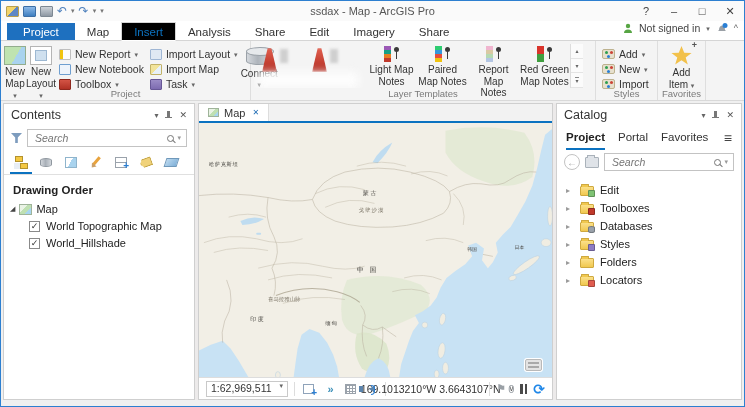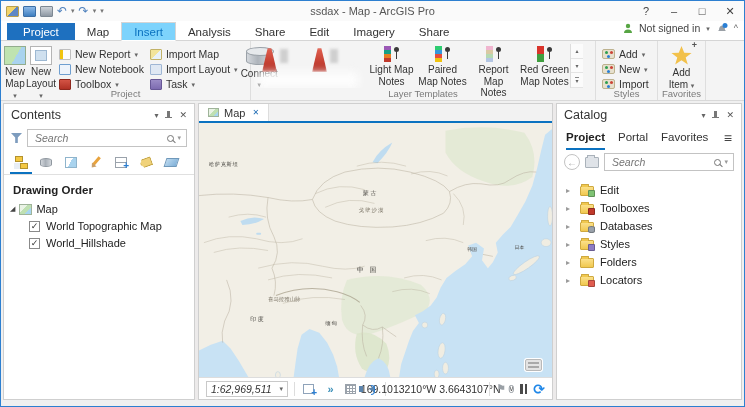--- a/index.html
+++ b/index.html
@@ -16,21 +16,21 @@
   .qglyph{color:#4f81bd;font-size:12px;line-height:12px;}
   .qcaret{font-size:7px;color:#777;}
   .title-text{position:absolute;left:50%;transform:translateX(-50%);font-size:11px;color:#555;white-space:nowrap;text-align:right;}
   .win-controls{margin-left:auto;display:flex;height:100%;}
   .winbtn{width:28px;display:flex;align-items:center;justify-content:center;font-size:11px;color:#444;}
 
   
   .tabrow{height:20px;background:#fff;display:flex;align-items:flex-end;border-bottom:1px solid #d5d5d5;position:relative;flex:none;}
   .tab{padding:3px 12px 2px;font-size:11.5px;color:#333;white-space:nowrap;}
   .tab.backstage{background:#1e70bf;color:#fff;padding:3px 16px 2px;margin-left:6px;}
-  .tab.active{color:#0b72c0;background:#7dd3fc;border:1px solid #d5d5d5;border-bottom:1px solid #fff;margin-bottom:-1px;}
+  .tab.active{color:#0b72c0;background:#000000;border:1px solid #d5d5d5;border-bottom:1px solid #fff;margin-bottom:-1px;}
   .signin{position:absolute;right:6px;top:1px;display:flex;align-items:center;gap:6px;font-size:10.5px;color:#444;}
   .person-svg,.bell-svg{display:block;}
   .chev-up{font-size:9px;color:#666;}
 
   
   .ribbon{height:60px;background:#f4f4f4;border-bottom:1px solid #d9d9d9;display:flex;flex:none;}
   .rgroup{position:relative;height:100%;border-right:1px solid #dedede;padding:3px 3px 12px 3px;display:flex;align-items:flex-start;flex:none;}
   .rgroup-label{position:absolute;bottom:0;left:0;right:0;text-align:center;font-size:9.5px;color:#7a7a7a;height:12px;line-height:12px;}
   .btn-large{width:46px;height:45px;display:flex;flex-direction:column;align-items:center;font-size:10px;color:#333;text-align:center;line-height:1.15;padding-top:2px;border-radius:2px;}
   .li{width:22px;height:19px;margin-bottom:1px;flex:none;}
@@ -125,21 +125,21 @@
   .viewtabs{height:19px;background:#f2f2f2;display:flex;border-bottom:2px solid #0b72c0;flex:none;}
   .viewtab{display:flex;align-items:center;gap:5px;background:#fff;padding:0 9px;font-size:11px;color:#333;border-right:1px solid #ddd;}
   .vt-icon{width:11px;height:9px;background:linear-gradient(135deg,#eaf3e6 0 40%,#bfe0b2 40% 70%,#a8d6f0 70%);border:1px solid #9fb39a;}
   .vt-close{font-size:8px;color:#1f6db5;margin-left:2px;}
   .map-canvas{flex:1;position:relative;min-height:0;background:#f2efe6;}
   .map-canvas svg{position:absolute;inset:0;width:100%;height:100%;}
   .kbd-float{position:absolute;right:10px;bottom:6px;width:17px;height:12px;background:#e3e3e3;border:1px solid #b9b9b9;border-radius:2px;box-shadow:0 0 0 1px #fff;}
   .kbd-float::after{content:"";position:absolute;left:2px;top:2px;right:2px;height:2px;background:#a9a9a9;box-shadow:0 4px 0 #a9a9a9;}
 
   .map-status{height:22px;background:#fff;border-top:1px solid #ddd;display:flex;align-items:center;font-size:10.5px;color:#333;padding:0 7px;gap:6px;flex:none;}
-  .scale-box{border:1px solid #c9c9c9;height:16px;display:flex;align-items:center;padding:0 4px;gap:5px;width:82px;justify-content:space-between;flex:none;font-style:italic;}
+  .scale-box{border:1px solid #c9c9c9;height:16px;display:flex;padding:0 4px;gap:5px;width:82px;justify-content:space-between;flex:none;}
   .vsep{width:1px;height:14px;background:#ddd;flex:none;}
   .sico{display:flex;align-items:center;justify-content:center;width:15px;height:15px;}
   .ico-bm{width:11px;height:10px;border:1px solid #8fa3ba;position:relative;background:#fff;}
   .ico-bm::after{content:"+";position:absolute;right:-4px;bottom:-5px;color:#2a7fd4;font-size:10px;font-weight:bold;}
   .ico-arr{color:#3a8fb8;font-size:11px;letter-spacing:-2px;font-weight:bold;}
   .ico-grid{width:11px;height:10px;border:1px solid #9aa2ab;background:linear-gradient(#9aa2ab 1px,transparent 1px) 0 3px/11px 3px,linear-gradient(90deg,#9aa2ab 1px,transparent 1px) 3px 0/3px 10px,#fff;}
   .ico-spk{width:0;height:0;border-top:4px solid transparent;border-bottom:4px solid transparent;border-right:6px solid #5b84ad;position:relative;}
   .ico-spk::before{content:"";position:absolute;left:-10px;top:-3px;width:4px;height:6px;background:#5b84ad;}
   .ico-spk::after{content:"";position:absolute;left:2px;top:-4px;width:3px;height:8px;border:1px solid #2a7fd4;border-left:none;border-radius:0 4px 4px 0;}
   .coords{flex:1;text-align:center;display:flex;align-items:center;justify-content:center;gap:8px;color:#333;white-space:nowrap;min-width:0;}
@@ -251,27 +251,27 @@
           <span>New Notebook</span>
         </div>
         <div class="btn-small">
           <span class="si si-toolbox"></span>
           <span>Toolbox</span>
           <span class="caret">▾</span>
         </div>
       </div>
       <div class="small-col">
         <div class="btn-small">
-          <span class="si si-importmap"></span>
-          <span>Import Map</span>
-        </div>
-        <div class="btn-small">
           <span class="si si-importlayout"></span>
           <span>Import Layout</span>
           <span class="caret">▾</span>
+        </div>
+        <div class="btn-small">
+          <span class="si si-importmap"></span>
+          <span>Import Map</span>
         </div>
         <div class="btn-small">
           <span class="si si-task"></span>
           <span>Task</span>
           <span class="caret">▾</span>
         </div>
       </div>
       <div class="btn-large" style="width:44px">
         <span class="li-cyl"></span>
         <span>Connect</span>

